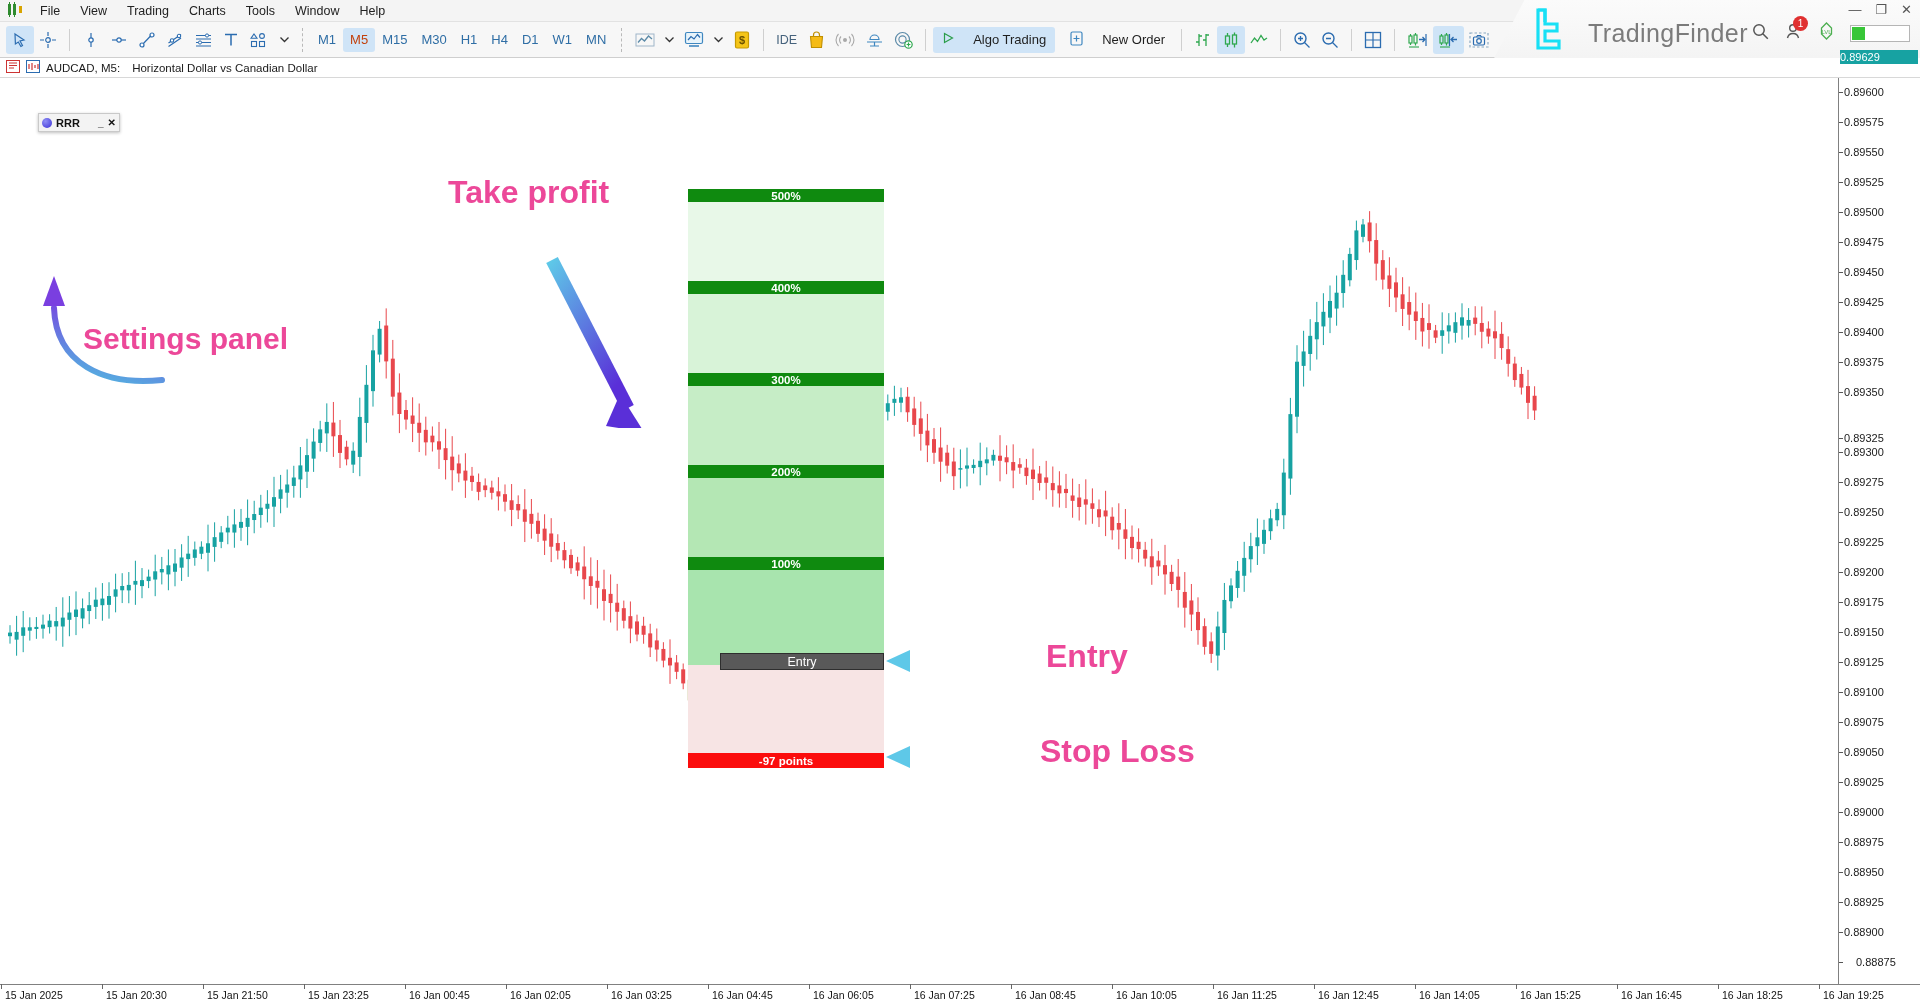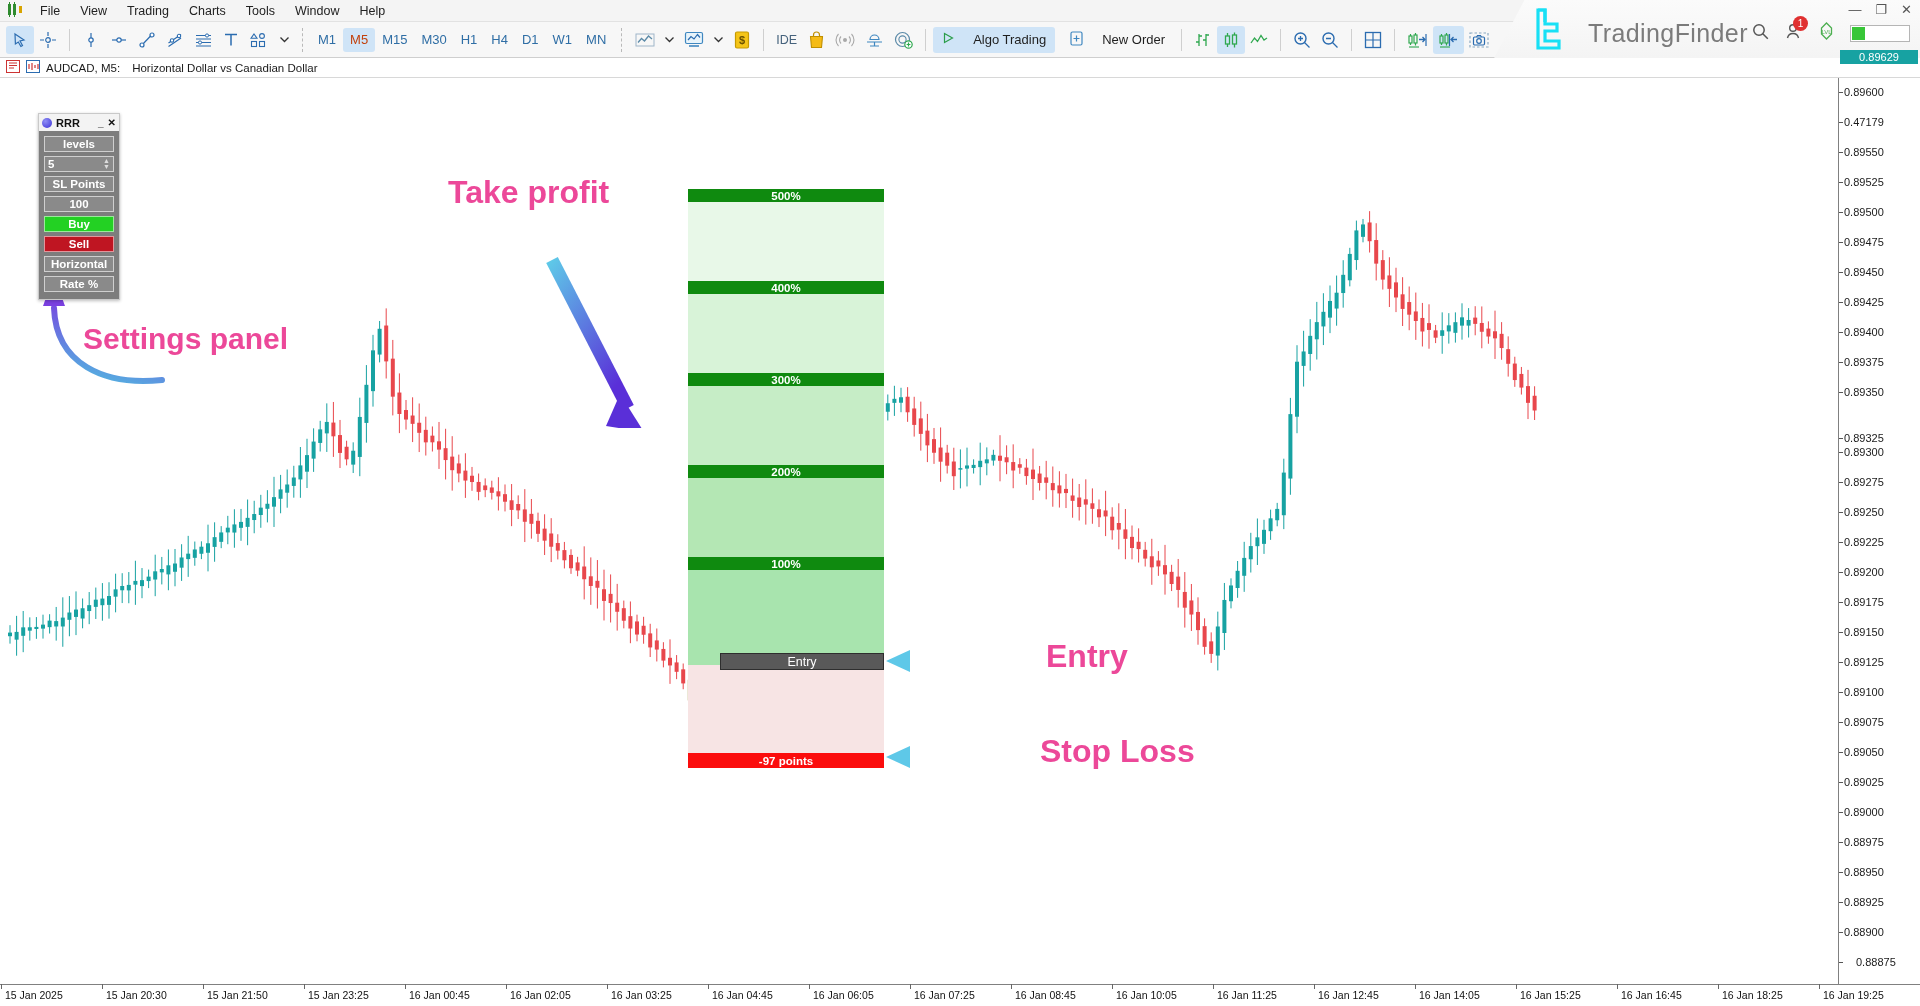--- a/index.html
+++ b/index.html
@@ -87,21 +87,21 @@
     background:#fff; border-left:1px solid #808080;
     font-size:11px; color:#1a1a1a;
   }
   .ptick { position:absolute; left:5px; transform:translateY(-50%); white-space:nowrap; }
   .ptick::before {
     content:""; position:absolute; left:-5px; top:50%; width:4px;
     height:1px; background:#555;
   }
   #curprice {
     position:absolute; left:1px; width:78px; height:14px;
-    background:#17a2a2; color:#fff; font-size:11px; text-align:center;
+    background:#17a2a2; color:#fff; font-size:11px; text-align:left;
     line-height:14px;
   }
 
   #timescale {
     position:absolute; left:0; bottom:0; width:1920px; height:22px;
     background:#fff; border-top:1px solid #808080; font-size:10.5px; color:#111;
   }
   .ttick { position:absolute; top:4px; white-space:nowrap; }
   .ttick::before {
     content:""; position:absolute; left:-4px; top:-5px; width:1px;
@@ -1001,21 +1001,21 @@
   <div class="anno" style="left:1040px;top:655px;font-size:32px;">Stop Loss</div>
   <svg style="position:absolute;left:882px;top:666px;" width="150" height="30">
     <path d="M148 13 L 20 13" stroke="url(#ga3)" stroke-width="9"></path>
     <path d="M4 13 l24 -11 v22 z" fill="#5ec8e8"></path>
   </svg>
 </div>
 
 <div id="pricescale">
   <div id="pticks">
       <div class="ptick" style="top: 14px;">0.89600</div>
-      <div class="ptick" style="top: 44px;">0.47179</div>
+      <div class="ptick" style="top: 44px;">0.89575</div>
       <div class="ptick" style="top: 74px;">0.89550</div>
       <div class="ptick" style="top: 104px;">0.89525</div>
       <div class="ptick" style="top: 134px;">0.89500</div>
       <div class="ptick" style="top: 164px;">0.89475</div>
       <div class="ptick" style="top: 194px;">0.89450</div>
       <div class="ptick" style="top: 224px;">0.89425</div>
       <div class="ptick" style="top: 254px;">0.89400</div>
       <div class="ptick" style="top: 284px;">0.89375</div>
       <div class="ptick" style="top: 314px;">0.89350</div>
       <div class="ptick" style="top: 360px;">0.89325</div>
@@ -1065,26 +1065,13 @@
     </div>
 </div>
 
 <div id="rrr">
   <div class="tt">
     <span class="dot"></span>
     <span style="flex:1;">RRR</span>
     <span style="font-size:10px;">_</span>
     <span style="font-size:10px;">✕</span>
   </div>
-  <div class="body">
-    <div class="pfield">levels</div>
-    <div class="pfield in">
-      <span>5</span>
-      <span class="spin">▲<br>▼</span>
-    </div>
-    <div class="pfield">SL Points</div>
-    <div class="pfield">100</div>
-    <div class="pbtn" style="background:#23d123;">Buy</div>
-    <div class="pbtn" style="background:#bf1522;">Sell</div>
-    <div class="pfield">Horizontal</div>
-    <div class="pfield">Rate %</div>
-  </div>
 </div>
 
 </body></html>

